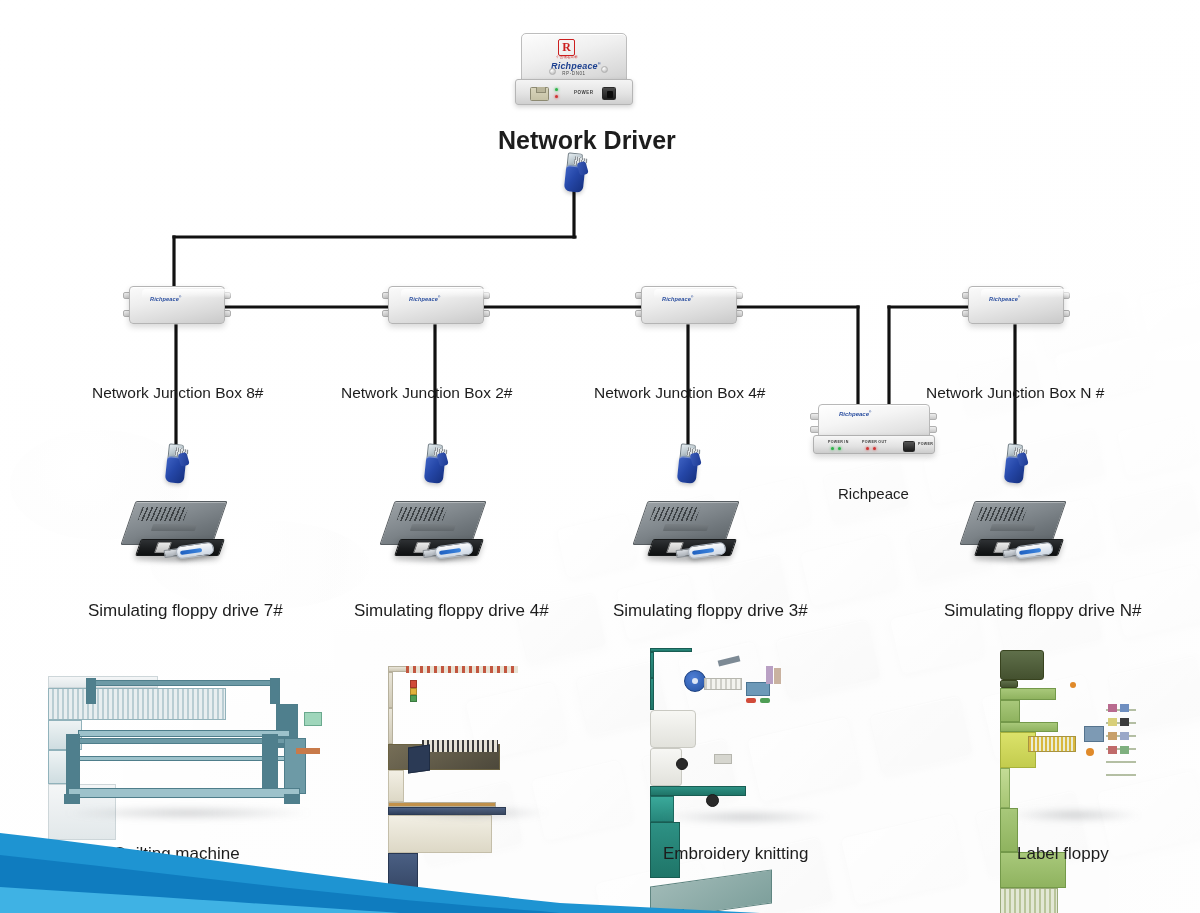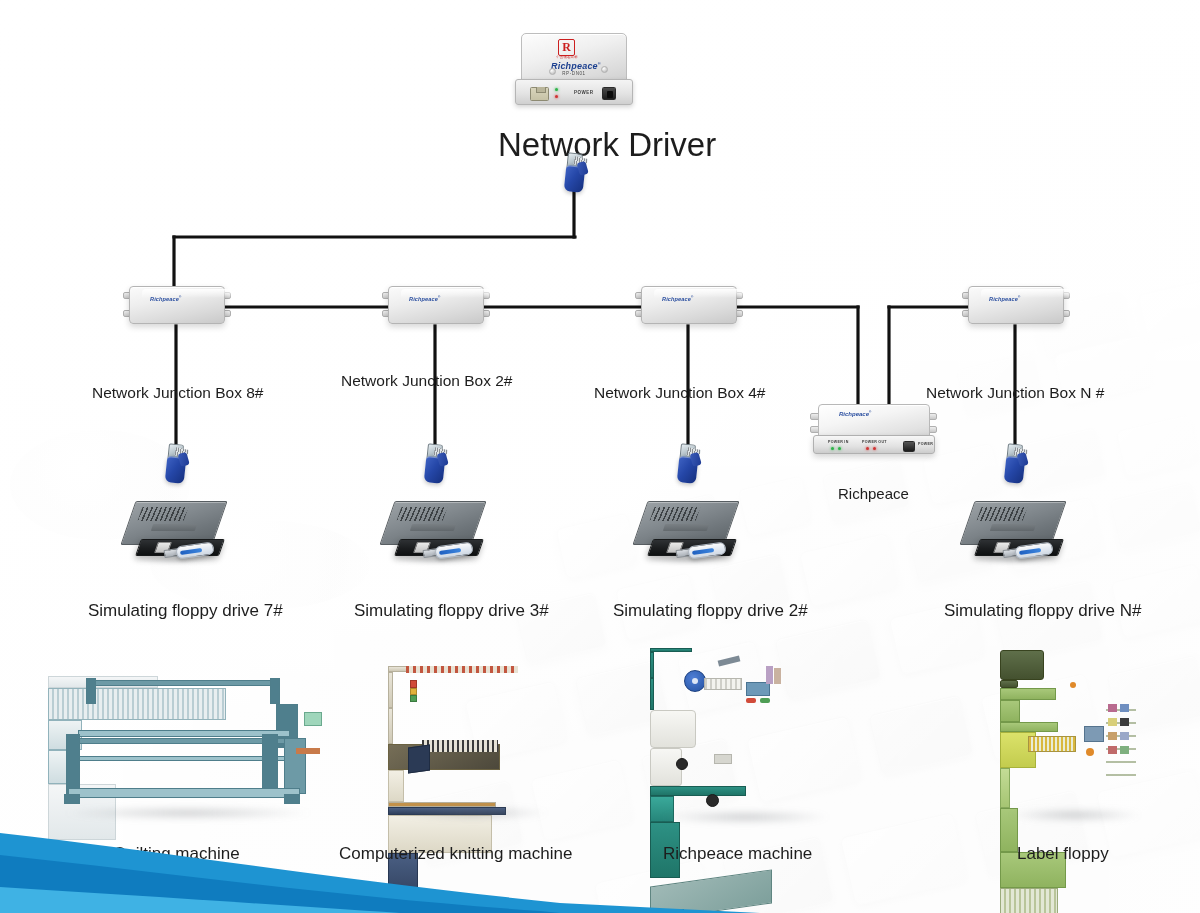--- a/index.html
+++ b/index.html
@@ -268,21 +268,21 @@
     transform: rotate(6deg);
   }
 
   
   .lbl {
     position:absolute;
     color:#1d1d1d;
     white-space:nowrap;
     font-family:"Liberation Sans", sans-serif;
   }
-  .lbl-driver { font-size:33px; }
+  .lbl-driver { font-size:25px;font-weight:bold; }
   .lbl-node   { font-size:15.5px; }
   .lbl-machine{ font-size:17px; }
   .lbl-rep    { font-size:15px; }
 
   
   .machine { position:absolute; }
   .m-shadow {
     position:absolute; bottom:-4px; left:6%;
     width:88%; height:14px;
     background: radial-gradient(ellipse at center, rgba(110,115,120,.32), rgba(255,255,255,0) 72%);
@@ -443,21 +443,21 @@
     <div class="jb-tab" style="left:4px;top:26px;"></div>
     <div class="jb-tab" style="left:101px;top:8px;"></div>
     <div class="jb-tab" style="left:101px;top:26px;"></div>
     <div class="jb-body">
       <div class="jb-top"></div>
       <div class="jb-brand">
         <span>Richpeace</span><sup>®</sup>
       </div>
     </div>
   </div>
-  <div class="lbl lbl-node" style="left:341px;top:372px;">Network Junction Box 2#</div>
+  <div class="lbl lbl-node" style="left:341px;top:384px;">Network Junction Box 2#</div>
 
   <div class="jb" style="left:631px;top:284px;">
     <div class="jb-tab" style="left:4px;top:8px;"></div>
     <div class="jb-tab" style="left:4px;top:26px;"></div>
     <div class="jb-tab" style="left:101px;top:8px;"></div>
     <div class="jb-tab" style="left:101px;top:26px;"></div>
     <div class="jb-body">
       <div class="jb-top"></div>
       <div class="jb-brand">
         <span>Richpeace</span><sup>®</sup>
@@ -543,33 +543,33 @@
   <div class="fd" style="left:377px;top:497px;">
     <div class="fd-shadow"></div>
     <div class="fd-top"></div>
     <div class="fd-vents"></div>
     <div class="fd-sticker"></div>
     <div class="fd-bezel"></div>
     <div class="fd-slot"></div>
     <div class="fd-usb-plug"></div>
     <div class="fd-usb"></div>
   </div>
-  <div class="lbl lbl-machine" style="left:354px;top:601px;">Simulating floppy drive 3#</div>
+  <div class="lbl lbl-machine" style="left:354px;top:601px;">Simulating floppy drive 4#</div>
 
   <div class="fd" style="left:630px;top:497px;">
     <div class="fd-shadow"></div>
     <div class="fd-top"></div>
     <div class="fd-vents"></div>
     <div class="fd-sticker"></div>
     <div class="fd-bezel"></div>
     <div class="fd-slot"></div>
     <div class="fd-usb-plug"></div>
     <div class="fd-usb"></div>
   </div>
-  <div class="lbl lbl-machine" style="left:613px;top:601px;">Simulating floppy drive 2#</div>
+  <div class="lbl lbl-machine" style="left:613px;top:601px;">Simulating floppy drive 3#</div>
 
   <div class="fd" style="left:957px;top:497px;">
     <div class="fd-shadow"></div>
     <div class="fd-top"></div>
     <div class="fd-vents"></div>
     <div class="fd-sticker"></div>
     <div class="fd-bezel"></div>
     <div class="fd-slot"></div>
     <div class="fd-usb-plug"></div>
     <div class="fd-usb"></div>
@@ -625,21 +625,20 @@
     <div class="k-blue" style="left:18px;top:68px;width:118px;height:8px;"></div>
     <div style="position:absolute;left:34px;top:74px;width:76px;height:12px;
          background:repeating-linear-gradient(90deg,#3a3a3a 0px,#3a3a3a 2px,#e6e2d6 2px,#e6e2d6 5px);"></div>
 
     <div class="k-body" style="left:24px;top:82px;width:104px;height:38px;"></div>
     <div class="k-blue" style="left:22px;top:78px;width:30px;height:50px;"></div>
     <div style="position:absolute;left:20px;top:80px;width:22px;height:26px;background:#2b3a55;border:1px solid #1f2c42;transform:skewY(-8deg);"></div>
     <div class="k-blue" style="left:106px;top:78px;width:22px;height:46px;"></div>
 
   </div>
-  <div class="lbl lbl-machine" style="left:339px;top:844px;">Computerized knitting machine</div>
 
   <div class="machine" style="left:650px;top:648px;width:190px;height:172px;">
     <div class="m-shadow"></div>
 
     <div class="e-teal" style="left:74px;top:2px;width:42px;height:4px;"></div>
     <div class="e-teal" style="left:92px;top:4px;width:4px;height:26px;"></div>
     <div class="e-teal" style="left:112px;top:6px;width:4px;height:32px;"></div>
     <div style="position:absolute;left:68px;top:10px;width:22px;height:6px;background:#7d8a95;transform:rotate(-14deg);"></div>
 
     <div class="e-white" style="left:50px;top:26px;width:46px;height:38px;border-radius:4px;"></div>
@@ -663,21 +662,21 @@
 
     <div class="e-table" style="left:4px;top:84px;width:122px;height:34px;transform:skewY(-8deg);"></div>
     <div class="e-teal" style="left:130px;top:80px;width:34px;height:8px;transform:skewY(-10deg);"></div>
 
     <div style="position:absolute;left:64px;top:106px;width:18px;height:10px;background:#d6d6cf;border:1px solid #b6b6ae;"></div>
 
     <div style="position:absolute;left:26px;top:110px;width:12px;height:12px;border-radius:50%;background:#2a2a2a;border:1px solid #1a1a1a;"></div>
     <div style="position:absolute;left:56px;top:146px;width:13px;height:13px;border-radius:50%;background:#2a2a2a;border:1px solid #1a1a1a;"></div>
 
   </div>
-  <div class="lbl lbl-machine" style="left:663px;top:844px;">Richpeace machine</div>
+  <div class="lbl lbl-machine" style="left:663px;top:844px;">Embroidery knitting</div>
 
   <div class="machine" style="left:1000px;top:650px;width:150px;height:168px;">
     <div class="m-shadow"></div>
 
     <div class="l-dark" style="left:30px;top:2px;width:44px;height:30px;border-radius:3px;"></div>
     <div class="l-dark" style="left:34px;top:0px;width:18px;height:8px;border-radius:2px;"></div>
     <div class="l-green" style="left:26px;top:30px;width:56px;height:12px;"></div>
     <div class="l-green" style="left:62px;top:26px;width:20px;height:22px;"></div>
     <div style="position:absolute;left:70px;top:32px;width:6px;height:6px;border-radius:50%;background:#e08a2a;"></div>
 

